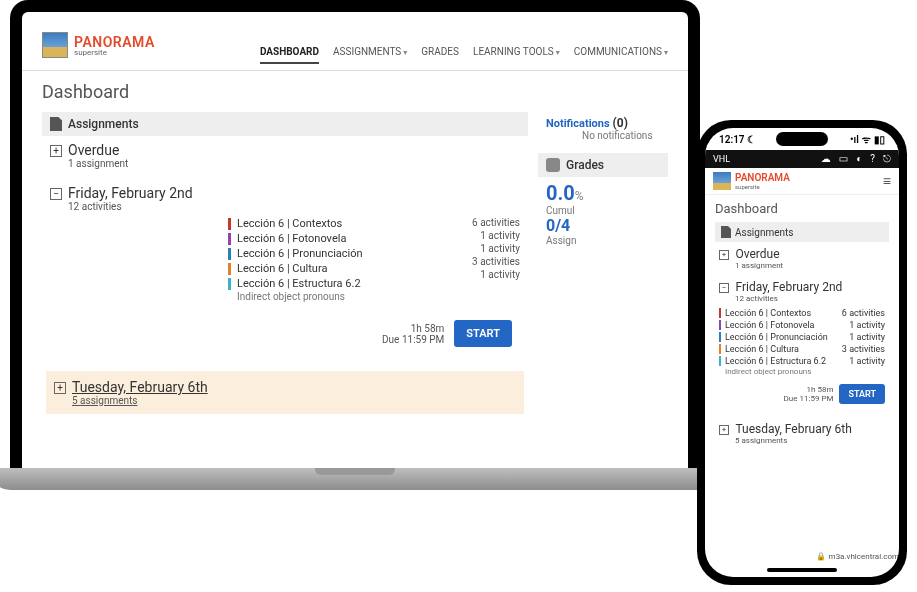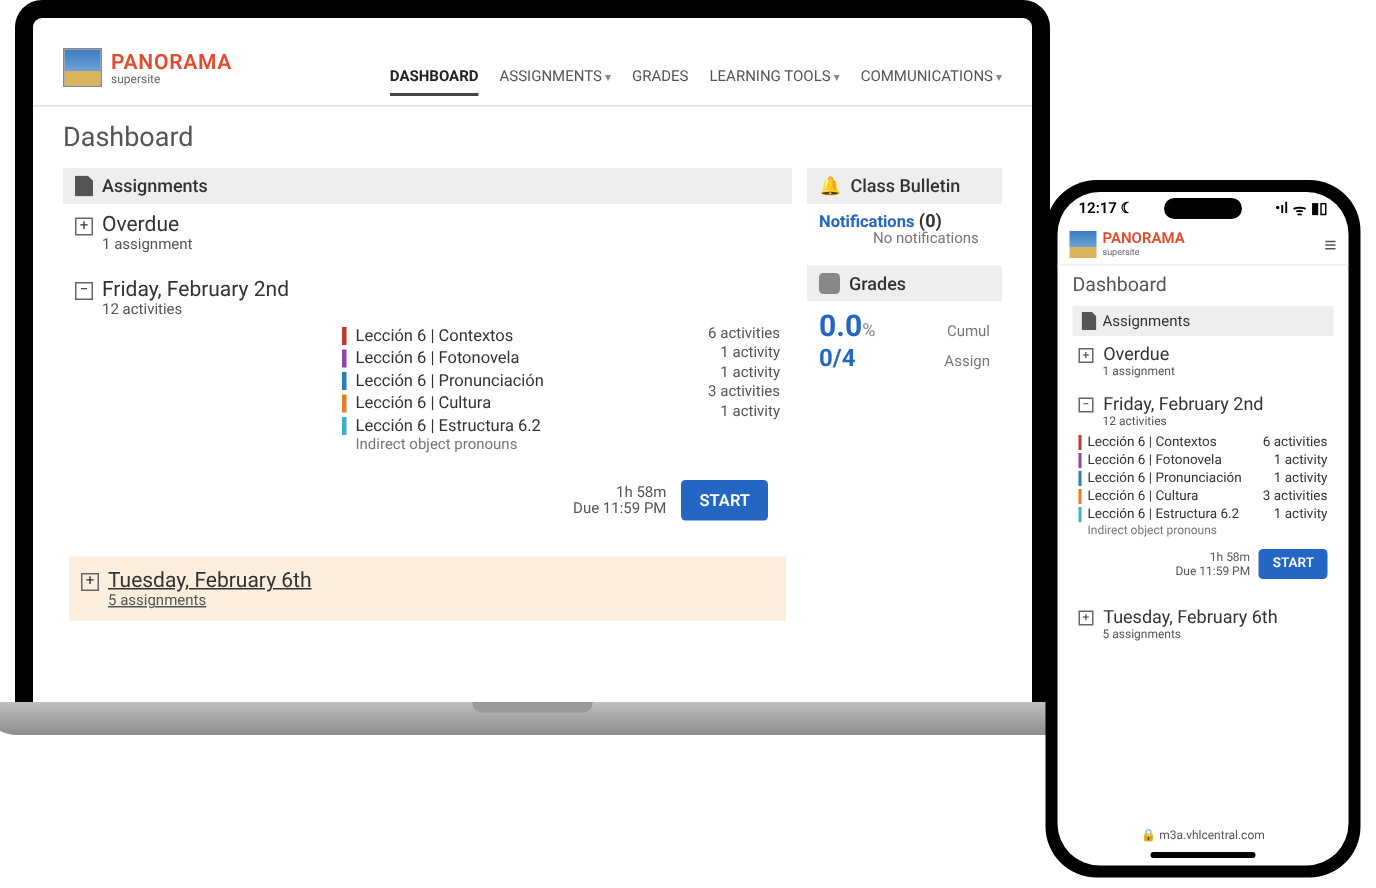--- a/index.html
+++ b/index.html
@@ -110,21 +110,21 @@
   .start-row { display:flex; justify-content:flex-end; align-items:center; gap:10px; margin:18px 8px 14px 0;}
   .start-meta { text-align:right; font-size:10px; color:#555;}
   .start-btn { background:#2466c4; color:#fff; padding:7px 12px; font-size:11px; border-radius:3px; font-weight:600; cursor:pointer;}
   .hl { background:#fbeedd; padding:8px; margin:0 4px;}
   .side-sec { padding:4px 8px 8px;}
   .side-label { color:#2466c4; font-weight:700; font-size:11px;}
   .side-count { font-weight:700;}
   .side-sub { font-size:10px; color:#777;padding-left:36px;}
   .grade-num { color:#2466c4; font-size:20px; font-weight:700;}
   .grade-pct{ font-size:12px; color:#888;}
-  .grade-row{ display:flex; justify-content:space-between; align-items:baseline; font-size:10px; color:#777;}
+  .grade-row{ display:flex; justify-content:space-between; align-items:baseline; font-size:10px; color:#777;flex-direction:column;}
 
   
   .phone {
     position:absolute;
     top:120px;
     right:10px;
     width:210px;
     height:465px;
     background:#000;
     border-radius:34px;
@@ -165,21 +165,21 @@
   .m-grp{padding:5px 4px;}
   .m-grp-title{font-size:12px;}
   .m-grp-sub{font-size:8px;color:#555;margin-left:16px;}
   .m-lesson-row{display:flex;justify-content:space-between;font-size:9px;padding:1px 0;}
   .m-lesson-row .bar{height:10px;width:2px;margin-right:4px;}
   .m-lesson-left{display:flex;align-items:center;}
   .m-sub{font-size:8px;color:#777;margin-left:6px;}
   .m-start-row{display:flex;justify-content:flex-end;align-items:center;gap:6px;margin:8px 0;}
   .m-start-meta{text-align:right;font-size:8px;color:#555;}
   .m-start-btn{background:#2466c4;color:#fff;padding:5px 9px;font-size:9px;border-radius:3px;font-weight:600;}
-  .m-url{font-size:8px;color:#555;text-align:center;padding:4px 0;}
+  .m-url{font-size:8px;color:#555;text-align:right;padding:4px 0;}
   .home-ind{width:70px;height:4px;background:#000;border-radius:3px;margin:3px auto 5px;}
   .m-expand{width:10px;height:10px;border:1px solid #666;display:inline-flex;align-items:center;justify-content:center;font-size:8px;margin-right:4px;vertical-align:1px;}
 </style>
 </head>
 <body>
 
 <div class="laptop">
   <div class="laptop-bezel">
     <div class="laptop-notch"></div>
     <div class="laptop-screen">
@@ -271,24 +271,20 @@
             <div class="hl">
               <div class="grp-row">
                 <span class="expand">+</span>
                 <span class="grp-title u">Tuesday, February 6th</span>
               </div>
               <div class="grp-sub u" style="text-decoration:underline;">5 assignments</div>
             </div>
           </div>
 
           <div class="col-side">
-            <div class="panel-h">
-              <span class="bell-ico"></span>
-              <span>Class Bulletin</span>
-            </div>
             <div class="side-sec">
               <span class="side-label">Notifications</span>
               <span class="side-count">(0)</span>
               <div class="side-sub">No notifications</div>
             </div>
             <div class="panel-h" style="margin-top:4px;">
               <span style="width:14px;height:14px;background:#888;border-radius:3px;display:inline-block;"></span>
               <span>Grades</span>
             </div>
             <div class="side-sec">
@@ -314,20 +310,30 @@
   <div class="phone-screen">
     <div class="statusbar">
       <span><span>12:17</span> <span>☾</span></span>
       <div class="dynamic-island"></div>
       <span class="sb-icons">
         <span>•ıl</span>
         <span>ᯤ</span>
         <span>▮▯</span>
       </span>
     </div>
+    <div class="m-appbar">
+      <span>VHL</span>
+      <span class="m-appbar-icons">
+        <span>☁</span>
+        <span>▭</span>
+        <span>◐</span>
+        <span>?</span>
+        <span>⎋</span>
+      </span>
+    </div>
     <div class="m-brand">
       <div class="m-brand-logo"></div>
       <div>
         <div class="m-brand-text">PANORAMA</div>
         <div class="m-brand-sub">supersite</div>
       </div>
       <span class="hamburger">≡</span>
     </div>
 
     <div class="m-body">

